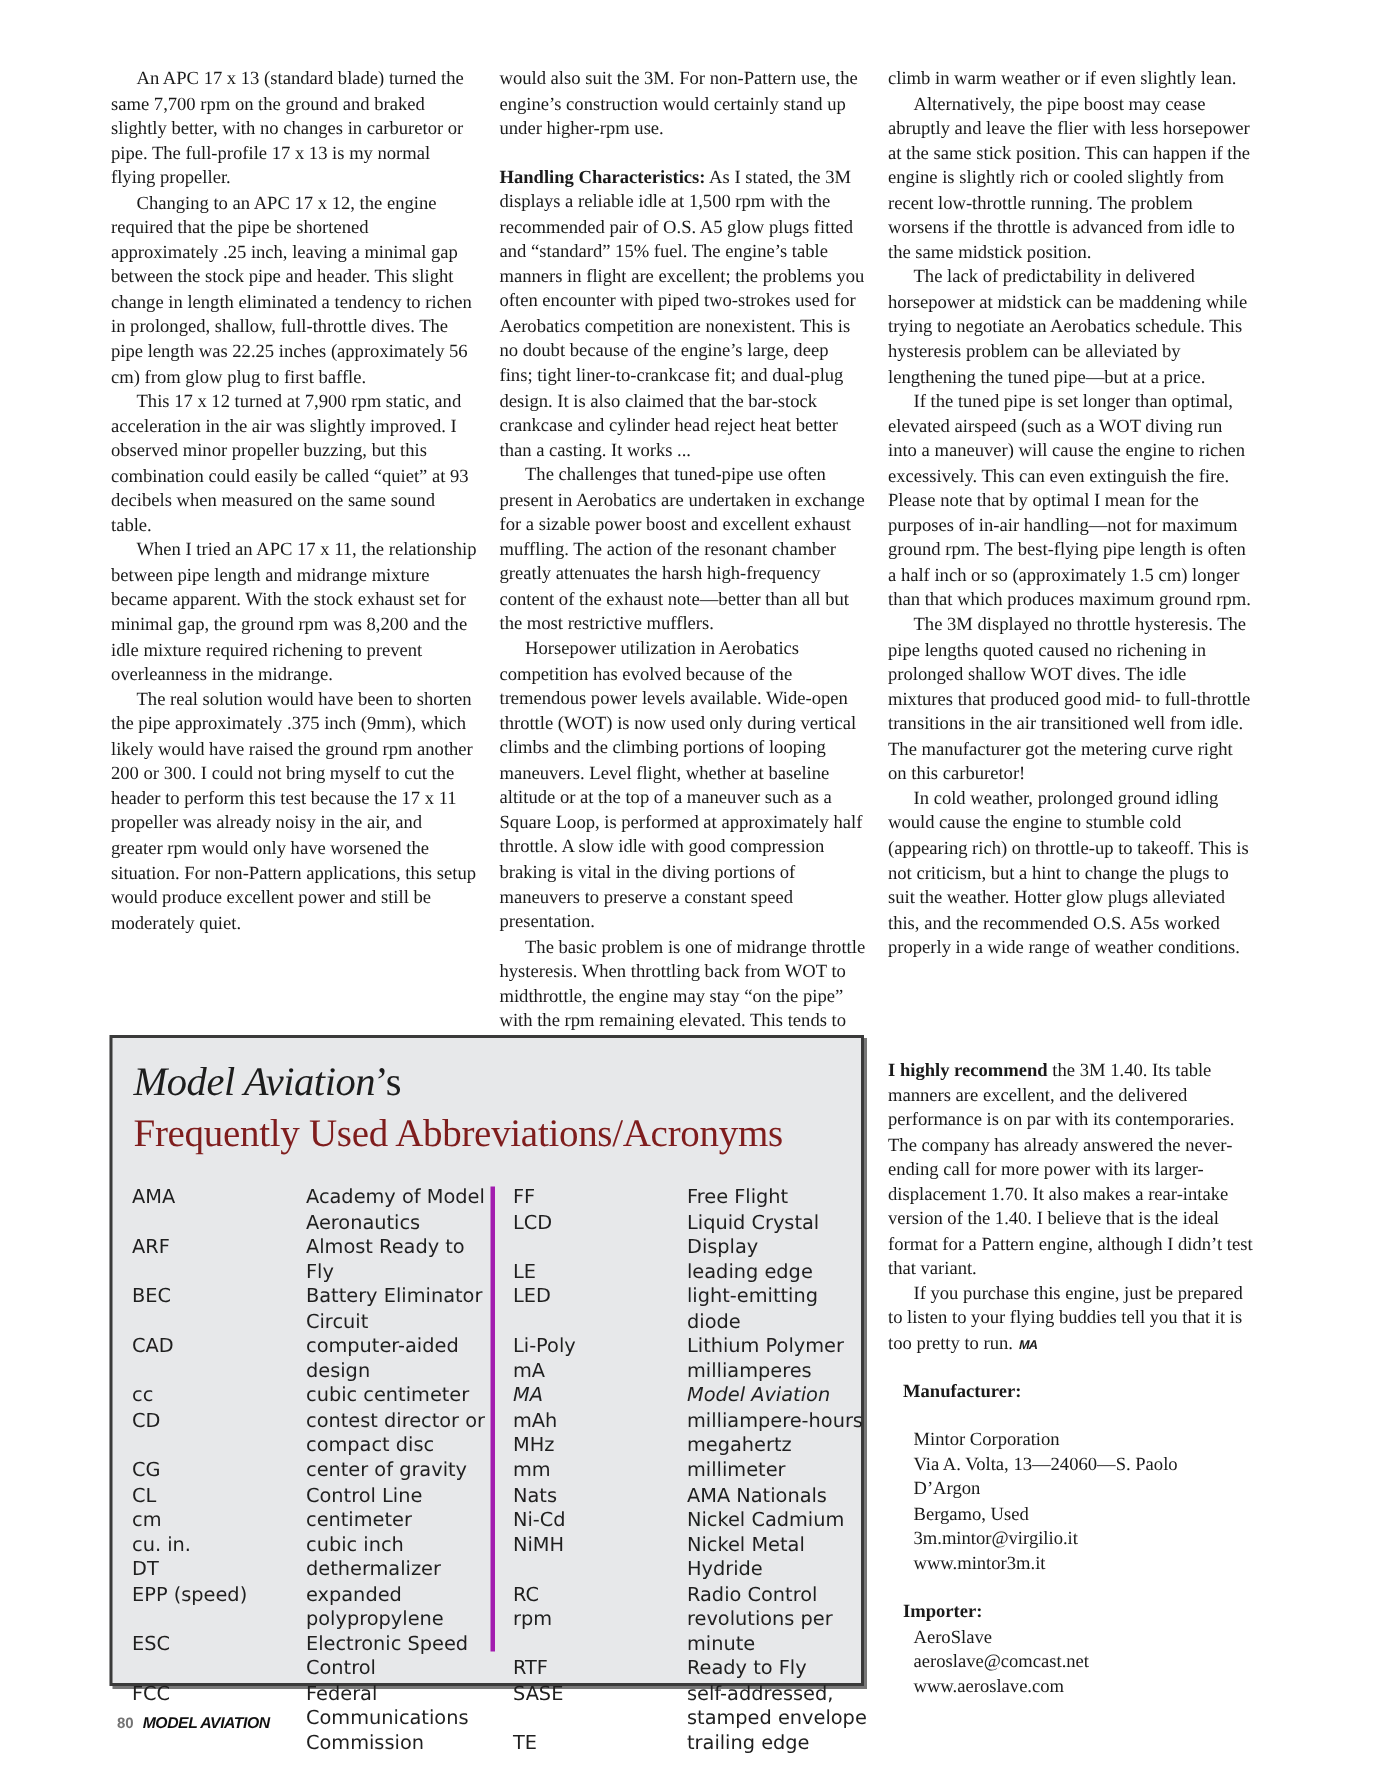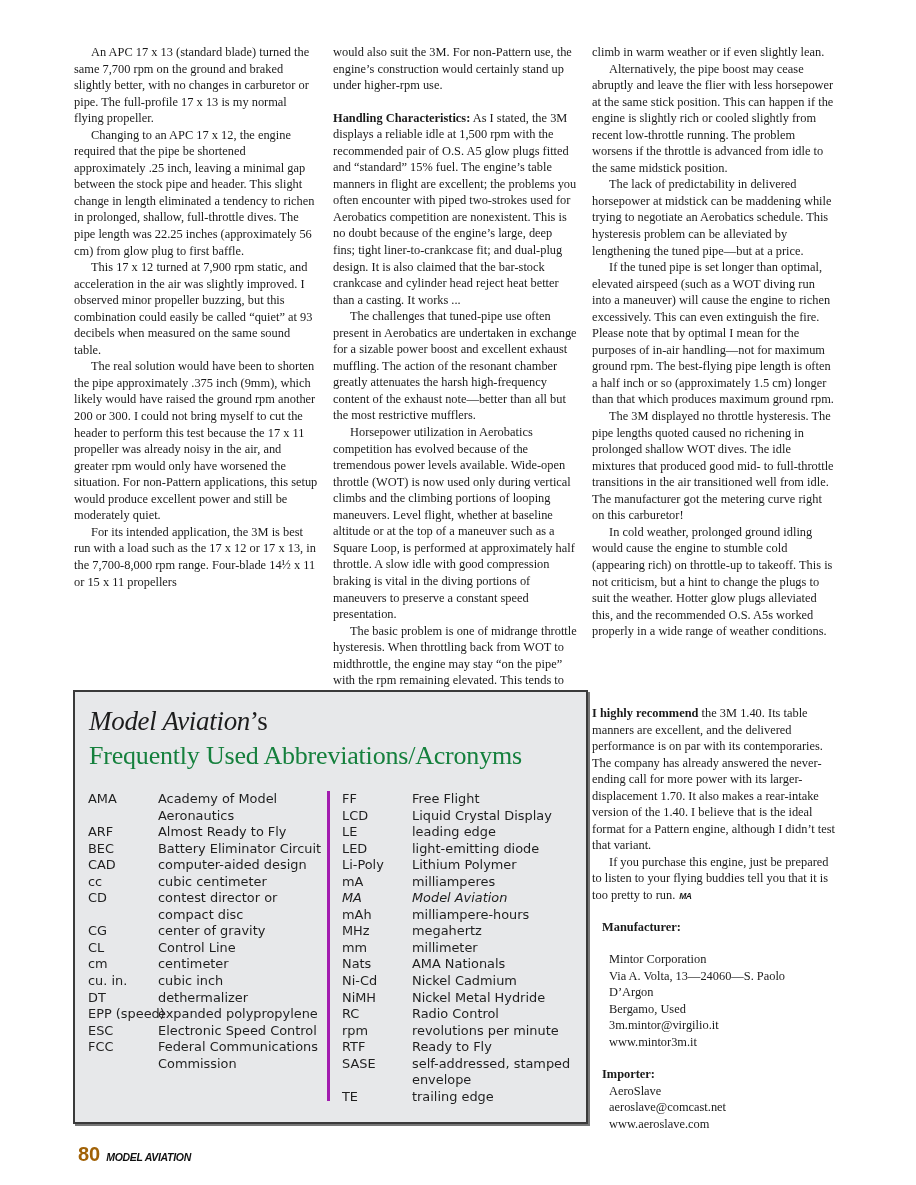--- a/index.html
+++ b/index.html
@@ -23,67 +23,66 @@
     font-weight: bold; font-style: italic;
     font-size: 8.5px; letter-spacing: -0.5px; margin-left: 4px;
   }
   .contact { margin: 0; text-indent: 0; }
 
   .abbr-box {
     position: absolute; left: 73px; top: 690px; width: 499px; height: 430px;
     background: #e7e8ea;
     border: 2px solid #3a3a3a;
     box-shadow: 2px 2px 0 #777;
-    padding-left: 12px;
   }
   .abbr-title1 {
     position: absolute; left: 14px; top: 14px;
     font-family: "Liberation Serif", "DejaVu Serif", serif;
     font-style: italic; font-size: 27px; color: #1d1d1d; letter-spacing: -0.3px;
   }
   .abbr-title1 .nonital { font-style: normal; }
   .abbr-title2 {
     position: absolute; left: 14px; top: 49px;
     font-family: "Liberation Serif", "DejaVu Serif", serif;
-    font-size: 26px; color: #15803d; letter-spacing: -0.2px;
+    font-size: 26px; color: #7f1d1d; letter-spacing: -0.2px;
   }
   .abbr-col {
     position: absolute; top: 99px;
     font-family: "DejaVu Sans", sans-serif; font-size: 12.9px; line-height: 16.55px;
     color: #1f1f1f;
   }
   .abbr-left { left: 13px; width: 240px; }
   .abbr-right { left: 252px; width: 240px; border-left: 3px solid #a21caf; padding-left: 12px; height: 310px; }
-  .abbr-row { display: flex; }
+  .abbr-row { display: flex; gap: 46px; }
   .abbr-key { width: 70px; flex: 0 0 70px; white-space: nowrap; }
   .abbr-val { flex: 1; }
   .abbr-row.italic .abbr-key, .abbr-row.italic .abbr-val { font-style: italic; }
 
   .footer {
     position: absolute; left: 78px; top: 1143px;
     display: flex; align-items: baseline;
   }
   .page-num {
-    font-family: "Liberation Sans", sans-serif; font-size: 20px; font-weight: bold; color: #a16207;
+    font-family: "Liberation Sans", sans-serif; font-size: 10px; font-weight: bold; color: #737373;
     margin-right: 6px;
   }
   .mag-name {
     font-family: "Liberation Sans", sans-serif; font-weight: bold; font-style: italic;
     font-size: 10.5px; letter-spacing: -0.3px; color: #111; text-transform: uppercase;
   }
 </style>
 </head>
 <body>
 
 <div class="col col1">
   <p>An APC 17 x 13 (standard blade) turned the same 7,700 rpm on the ground and braked slightly better, with no changes in carburetor or pipe. The full-profile 17 x 13 is my normal flying propeller.</p>
   <p>Changing to an APC 17 x 12, the engine required that the pipe be shortened approximately .25 inch, leaving a minimal gap between the stock pipe and header. This slight change in length eliminated a tendency to richen in prolonged, shallow, full-throttle dives. The pipe length was 22.25 inches (approximately 56 cm) from glow plug to first baffle.</p>
   <p>This 17 x 12 turned at 7,900 rpm static, and acceleration in the air was slightly improved. I observed minor propeller buzzing, but this combination could easily be called “quiet” at 93 decibels when measured on the same sound table.</p>
+  <p>When I tried an APC 17 x 11, the relationship between pipe length and midrange mixture became apparent. With the stock exhaust set for minimal gap, the ground rpm was 8,200 and the idle mixture required richening to prevent overleanness in the midrange.</p>
   <p>The real solution would have been to shorten the pipe approximately .375 inch (9mm), which likely would have raised the ground rpm another 200 or 300. I could not bring myself to cut the header to perform this test because the 17 x 11 propeller was already noisy in the air, and greater rpm would only have worsened the situation. For non-Pattern applications, this setup would produce excellent power and still be moderately quiet.</p>
-  <p>For its intended application, the 3M is best run with a load such as the 17 x 12 or 17 x 13, in the 7,700-8,000 rpm range. Four-blade 14½ x 11 or 15 x 11 propellers</p>
 </div>
 
 <div class="col col2">
   <p class="noindent">would also suit the 3M. For non-Pattern use, the engine’s construction would certainly stand up under higher-rpm use.</p>
   <p class="noindent gap"><b>Handling Characteristics:</b><span> As I stated, the 3M displays a reliable idle at 1,500 rpm with the recommended pair of O.S. A5 glow plugs fitted and “standard” 15% fuel. The engine’s table manners in flight are excellent; the problems you often encounter with piped two-strokes used for Aerobatics competition are nonexistent. This is no doubt because of the engine’s large, deep fins; tight liner-to-crankcase fit; and dual-plug design. It is also claimed that the bar-stock crankcase and cylinder head reject heat better than a casting. It works ...</span></p>
   <p>The challenges that tuned-pipe use often present in Aerobatics are undertaken in exchange for a sizable power boost and excellent exhaust muffling. The action of the resonant chamber greatly attenuates the harsh high-frequency content of the exhaust note—better than all but the most restrictive mufflers.</p>
   <p>Horsepower utilization in Aerobatics competition has evolved because of the tremendous power levels available. Wide-open throttle (WOT) is now used only during vertical climbs and the climbing portions of looping maneuvers. Level flight, whether at baseline altitude or at the top of a maneuver such as a Square Loop, is performed at approximately half throttle. A slow idle with good compression braking is vital in the diving portions of maneuvers to preserve a constant speed presentation.</p>
   <p>The basic problem is one of midrange throttle hysteresis. When throttling back from WOT to midthrottle, the engine may stay “on the pipe” with the rpm remaining elevated. This tends to happen after a long</p>
 </div>
 

